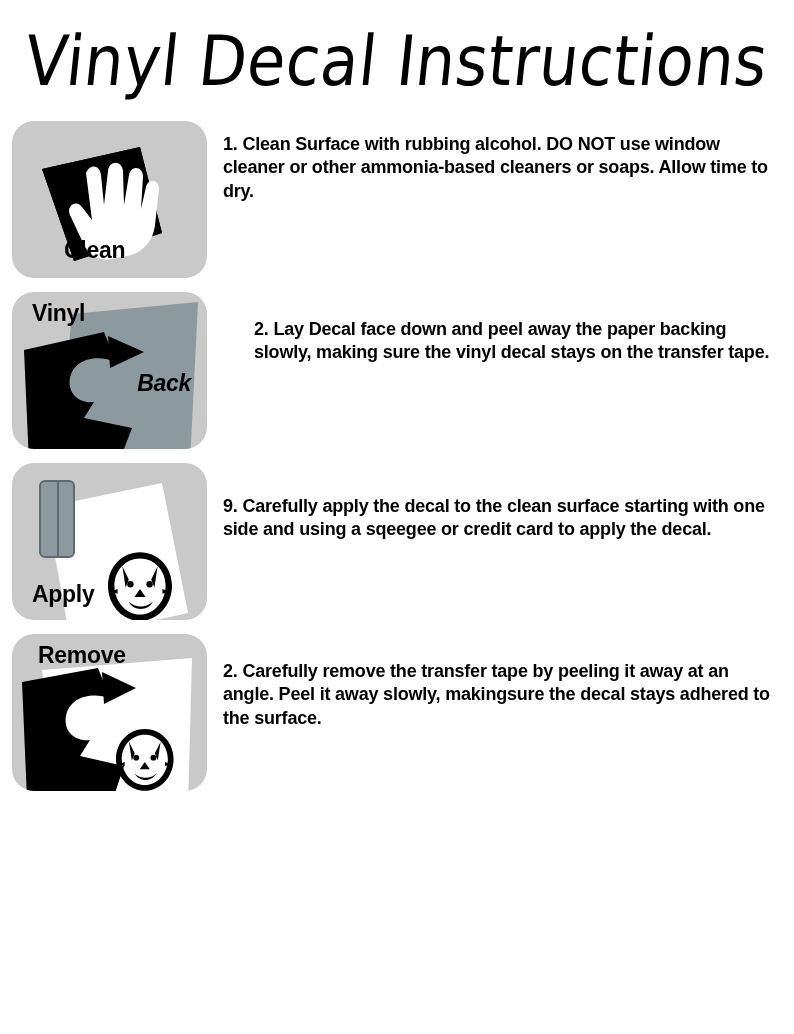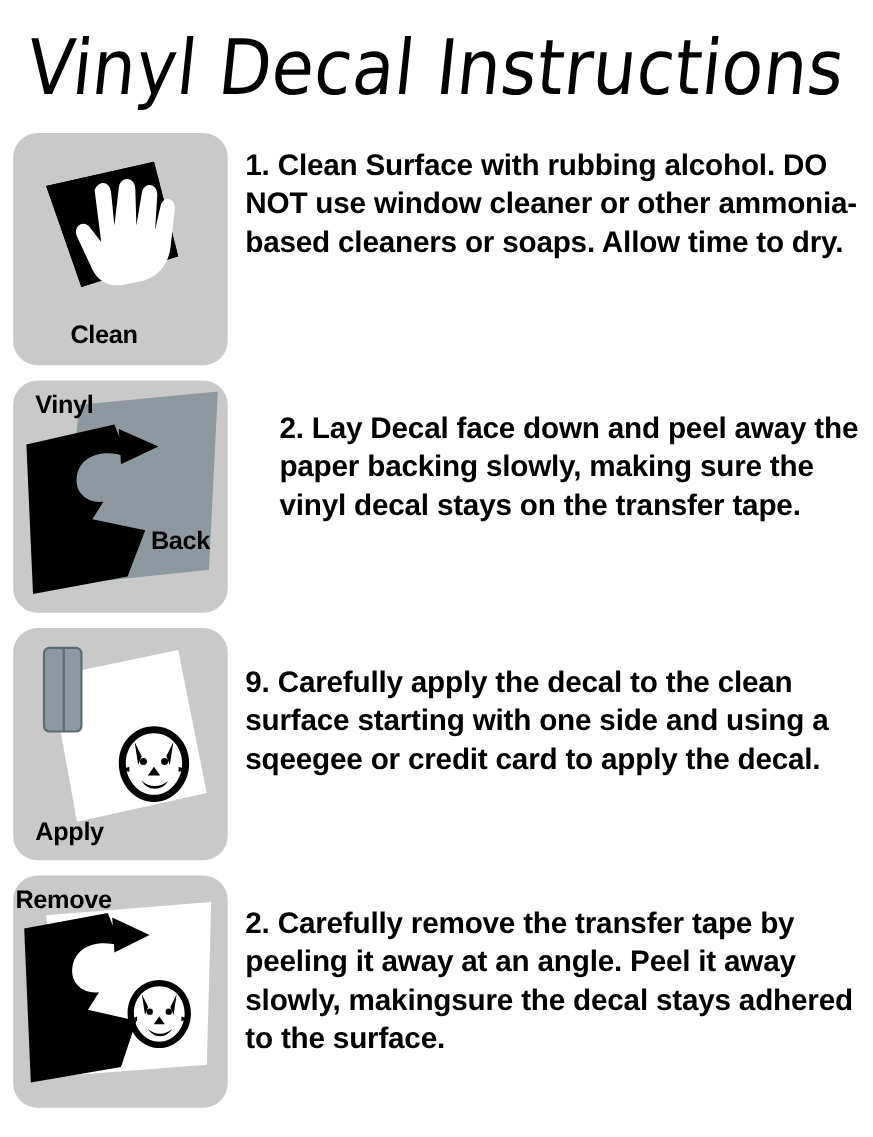--- a/index.html
+++ b/index.html
@@ -41,52 +41,52 @@
     margin-top: 22px;
   }
   .step {
     display: flex;
     align-items: flex-start;
     margin-bottom: 14px;
   }
   .icon-box {
     position: relative;
     width: 195px;
-    height: 211px;
+    height: 157px;
     flex: 0 0 195px;
     background: #c9c9c9;
     border-radius: 22px;
     overflow: hidden;
   }
   .step-text {
     flex: 1 1 auto;
     padding-left: 16px;
-    font-size: 27px;
+    font-size: 18px;
     line-height: 1.30;
     font-weight: 600;
     letter-spacing: -0.2px;
     padding-top: 12px;
     font-family: "Liberation Sans", sans-serif;
   }
   .step-2 .step-text { padding-top: 26px; padding-left: 47px; }
   .step-3 .step-text { padding-top: 32px; }
   .step-4 .step-text { padding-top: 26px; }
 
   .cap {
     position: absolute;
     font-size: 23px;
     font-weight: 700;
     letter-spacing: -0.3px;
     font-family: "Liberation Sans", sans-serif;
   }
   .cap-clean  { left: 52px;  bottom: 14px; }
   .cap-peel   { left: 20px;  top: 8px; }
-  .cap-back   { right: 16px; bottom: 52px; }
+  .cap-back   { right: 16px; bottom: 52px; font-style: italic; }
   .cap-apply  { left: 20px;  bottom: 12px; }
-  .cap-remove { left: 2px;  top: 8px; }
+  .cap-remove { left: 26px;  top: 8px; }
 
   svg { display: block; }
   .art { position: absolute; inset: 0; }
 </style>
 </head>
 <body>
 
 <div class="page">
 
   <div class="title">Vinyl Decal Instructions</div>

